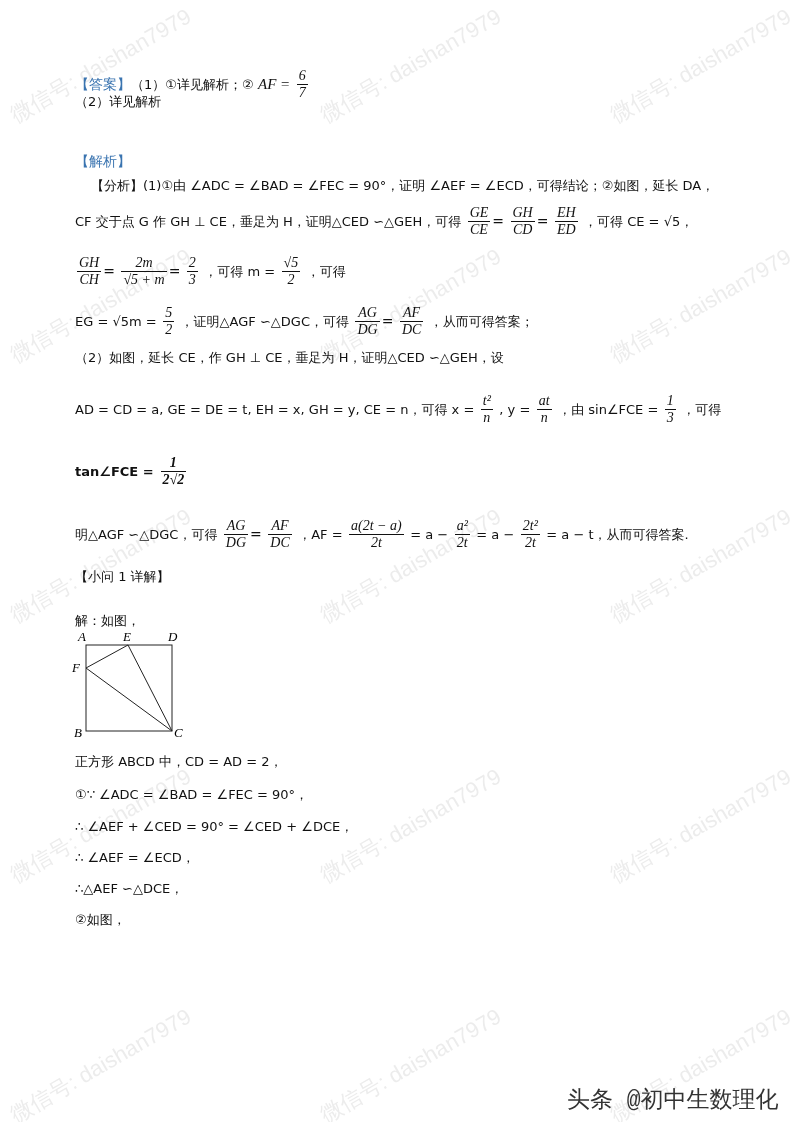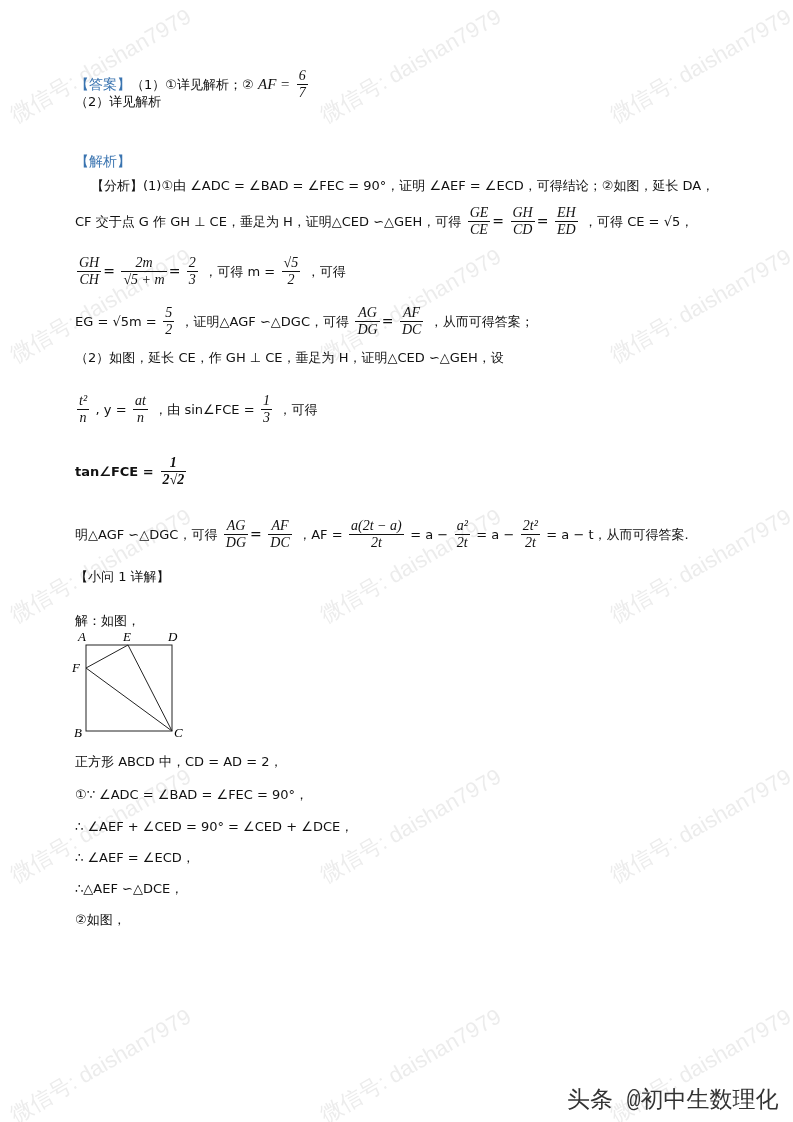--- a/index.html
+++ b/index.html
@@ -73,20 +73,21 @@
   <span class="frac"><span class="num">5</span><span>2</span></span>
   <span class="cn">，证明△AGF ∽△DGC，可得</span>
   <span class="frac"><span class="num">AG</span><span>DG</span></span>=
   <span class="frac"><span class="num">AF</span><span>DC</span></span>
   <span class="cn">，从而可得答案；</span>
 </div>
 
 <div class="line cn" style="top:348px;">（2）如图，延长 CE，作 GH ⊥ CE，垂足为 H，证明△CED ∽△GEH，设</div>
 
 <div class="line" style="top:393px;">
+  <span class="cn">AD = CD = a, GE = DE = t, EH = x, GH = y, CE = n，可得 x =</span>
   <span class="frac"><span class="num">t²</span><span>n</span></span>
   <span class="cn">, y =</span>
   <span class="frac"><span class="num">at</span><span>n</span></span>
   <span class="cn">，由 sin∠FCE =</span>
   <span class="frac"><span class="num">1</span><span>3</span></span>
   <span class="cn">，可得</span>
 </div>
 
 <div class="line" style="top:455px;font-weight:bold;">
   <span class="cn">tan∠FCE =</span>

